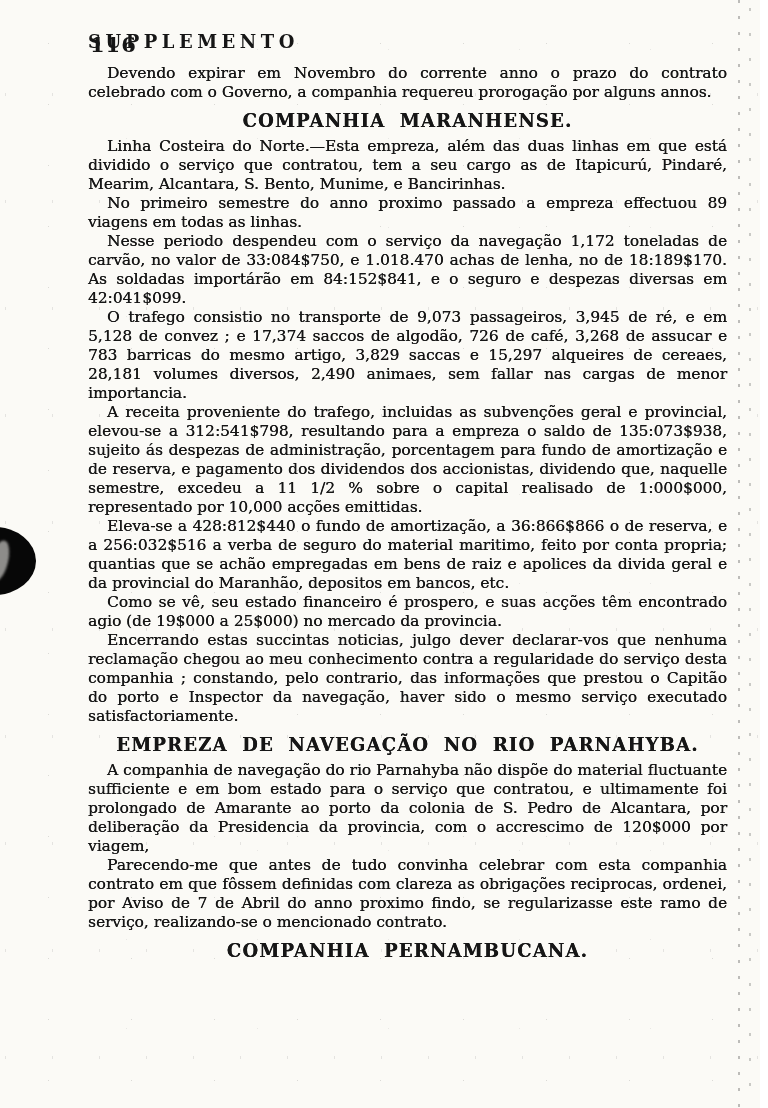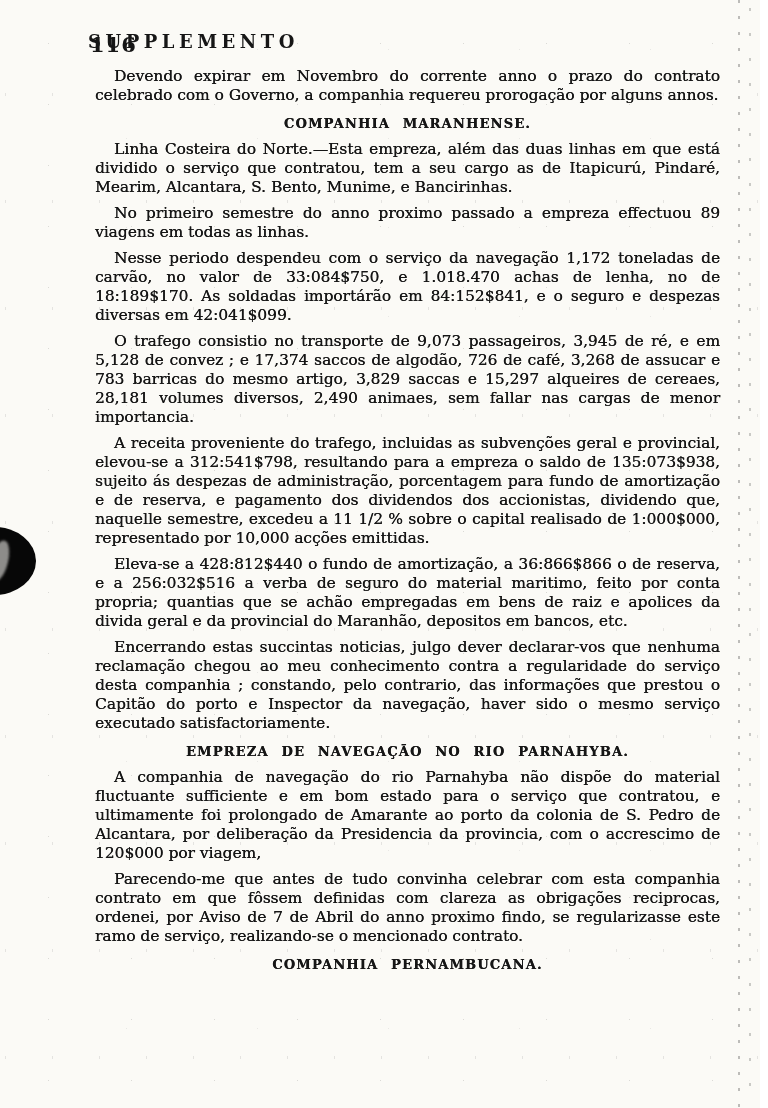--- a/index.html
+++ b/index.html
@@ -52,24 +52,24 @@
   .page-title{
     display:block;
     font-size:18px;font-weight:bold;letter-spacing:4.5px;word-spacing:2px;
     padding-top:1px;
   }
   .doc-body{
     font-size:15.4px;line-height:19px;
     text-align:justify;
     text-shadow:0.25px 0 0 currentColor; 
   }
-  .para{margin:7px;text-indent:19px;}
+  .para{margin:0;text-indent:19px;}
   .section-heading{
     text-align:center;font-weight:bold;
-    font-size:13px;letter-spacing:1.2px;word-spacing:7px;
+    font-size:18px;letter-spacing:1.2px;word-spacing:7px;
     margin:9px 0 7px 0;
     text-shadow:0.2px 0 0 currentColor;
   }
   .it{}
 </style>
 </head>
 <body>
 
 <div class="page">
   <div class="ink-blot"></div>
@@ -81,20 +81,21 @@
     </div>
     <div class="doc-body">
         <p class="para"><span>Devendo expirar em Novembro do corrente anno o prazo do contrato celebrado com o Governo, a companhia requereu prorogação por alguns annos.</span></p>
         <div class="section-heading">COMPANHIA MARANHENSE.</div>
         <p class="para"><span class="it">Linha Costeira do Norte.</span><span>—Esta empreza, além das duas linhas em que está dividido o serviço que contratou, tem a seu cargo as de Itapicurú, Pindaré, Mearim, Alcantara, S. Bento, Munime, e Bancirinhas.</span></p>
         <p class="para"><span>No primeiro semestre do anno proximo passado a empreza effectuou 89 viagens em todas as linhas.</span></p>
         <p class="para"><span>Nesse periodo despendeu com o serviço da navegação 1,172 toneladas de carvão, no valor de 33:084$750, e 1.018.470 achas de lenha, no de 18:189$170. As soldadas importárão em 84:152$841, e o seguro e despezas diversas em 42:041$099.</span></p>
         <p class="para"><span>O trafego consistio no transporte de 9,073 passageiros, 3,945 de ré, e em 5,128 de convez ; e 17,374 saccos de algodão, 726 de café, 3,268 de assucar e 783 barricas do mesmo artigo, 3,829 saccas e 15,297 alqueires de cereaes, 28,181 volumes diversos, 2,490 animaes, sem fallar nas cargas de menor importancia.</span></p>
         <p class="para"><span>A receita proveniente do trafego, incluidas as subvenções geral e provincial, elevou-se a 312:541$798, resultando para a empreza o saldo de 135:073$938, sujeito ás despezas de administração, porcentagem para fundo de amortização e de reserva, e pagamento dos dividendos dos accionistas, dividendo que, naquelle semestre, excedeu a 11 1/2 % sobre o capital realisado de 1:000$000, representado por 10,000 acções emittidas.</span></p>
         <p class="para"><span>Eleva-se a 428:812$440 o fundo de amortização, a 36:866$866 o de reserva, e a 256:032$516 a verba de seguro do material maritimo, feito por conta propria; quantias que se achão empregadas em bens de raiz e apolices da divida geral e da provincial do Maranhão, depositos em bancos, etc.</span></p>
+        <p class="para"><span>Como se vê, seu estado financeiro é prospero, e suas acções têm encontrado agio (de 19$000 a 25$000) no mercado da provincia.</span></p>
         <p class="para"><span>Encerrando estas succintas noticias, julgo dever declarar-vos que nenhuma reclamação chegou ao meu conhecimento contra a regularidade do serviço desta companhia ; constando, pelo contrario, das informações que prestou o Capitão do porto e Inspector da navegação, haver sido o mesmo serviço executado satisfactoriamente.</span></p>
         <div class="section-heading">EMPREZA DE NAVEGAÇÃO NO RIO PARNAHYBA.</div>
         <p class="para"><span>A companhia de navegação do rio Parnahyba não dispõe do material fluctuante sufficiente e em bom estado para o serviço que contratou, e ultimamente foi prolongado de Amarante ao porto da colonia de S. Pedro de Alcantara, por deliberação da Presidencia da provincia, com o accrescimo de 120$000 por viagem,</span></p>
         <p class="para"><span>Parecendo-me que antes de tudo convinha celebrar com esta companhia contrato em que fôssem definidas com clareza as obrigações reciprocas, ordenei, por Aviso de 7 de Abril do anno proximo findo, se regularizasse este ramo de serviço, realizando-se o mencionado contrato.</span></p>
         <div class="section-heading">COMPANHIA PERNAMBUCANA.</div>
       </div>
   </div>
 </div>
 
 </body></html>

